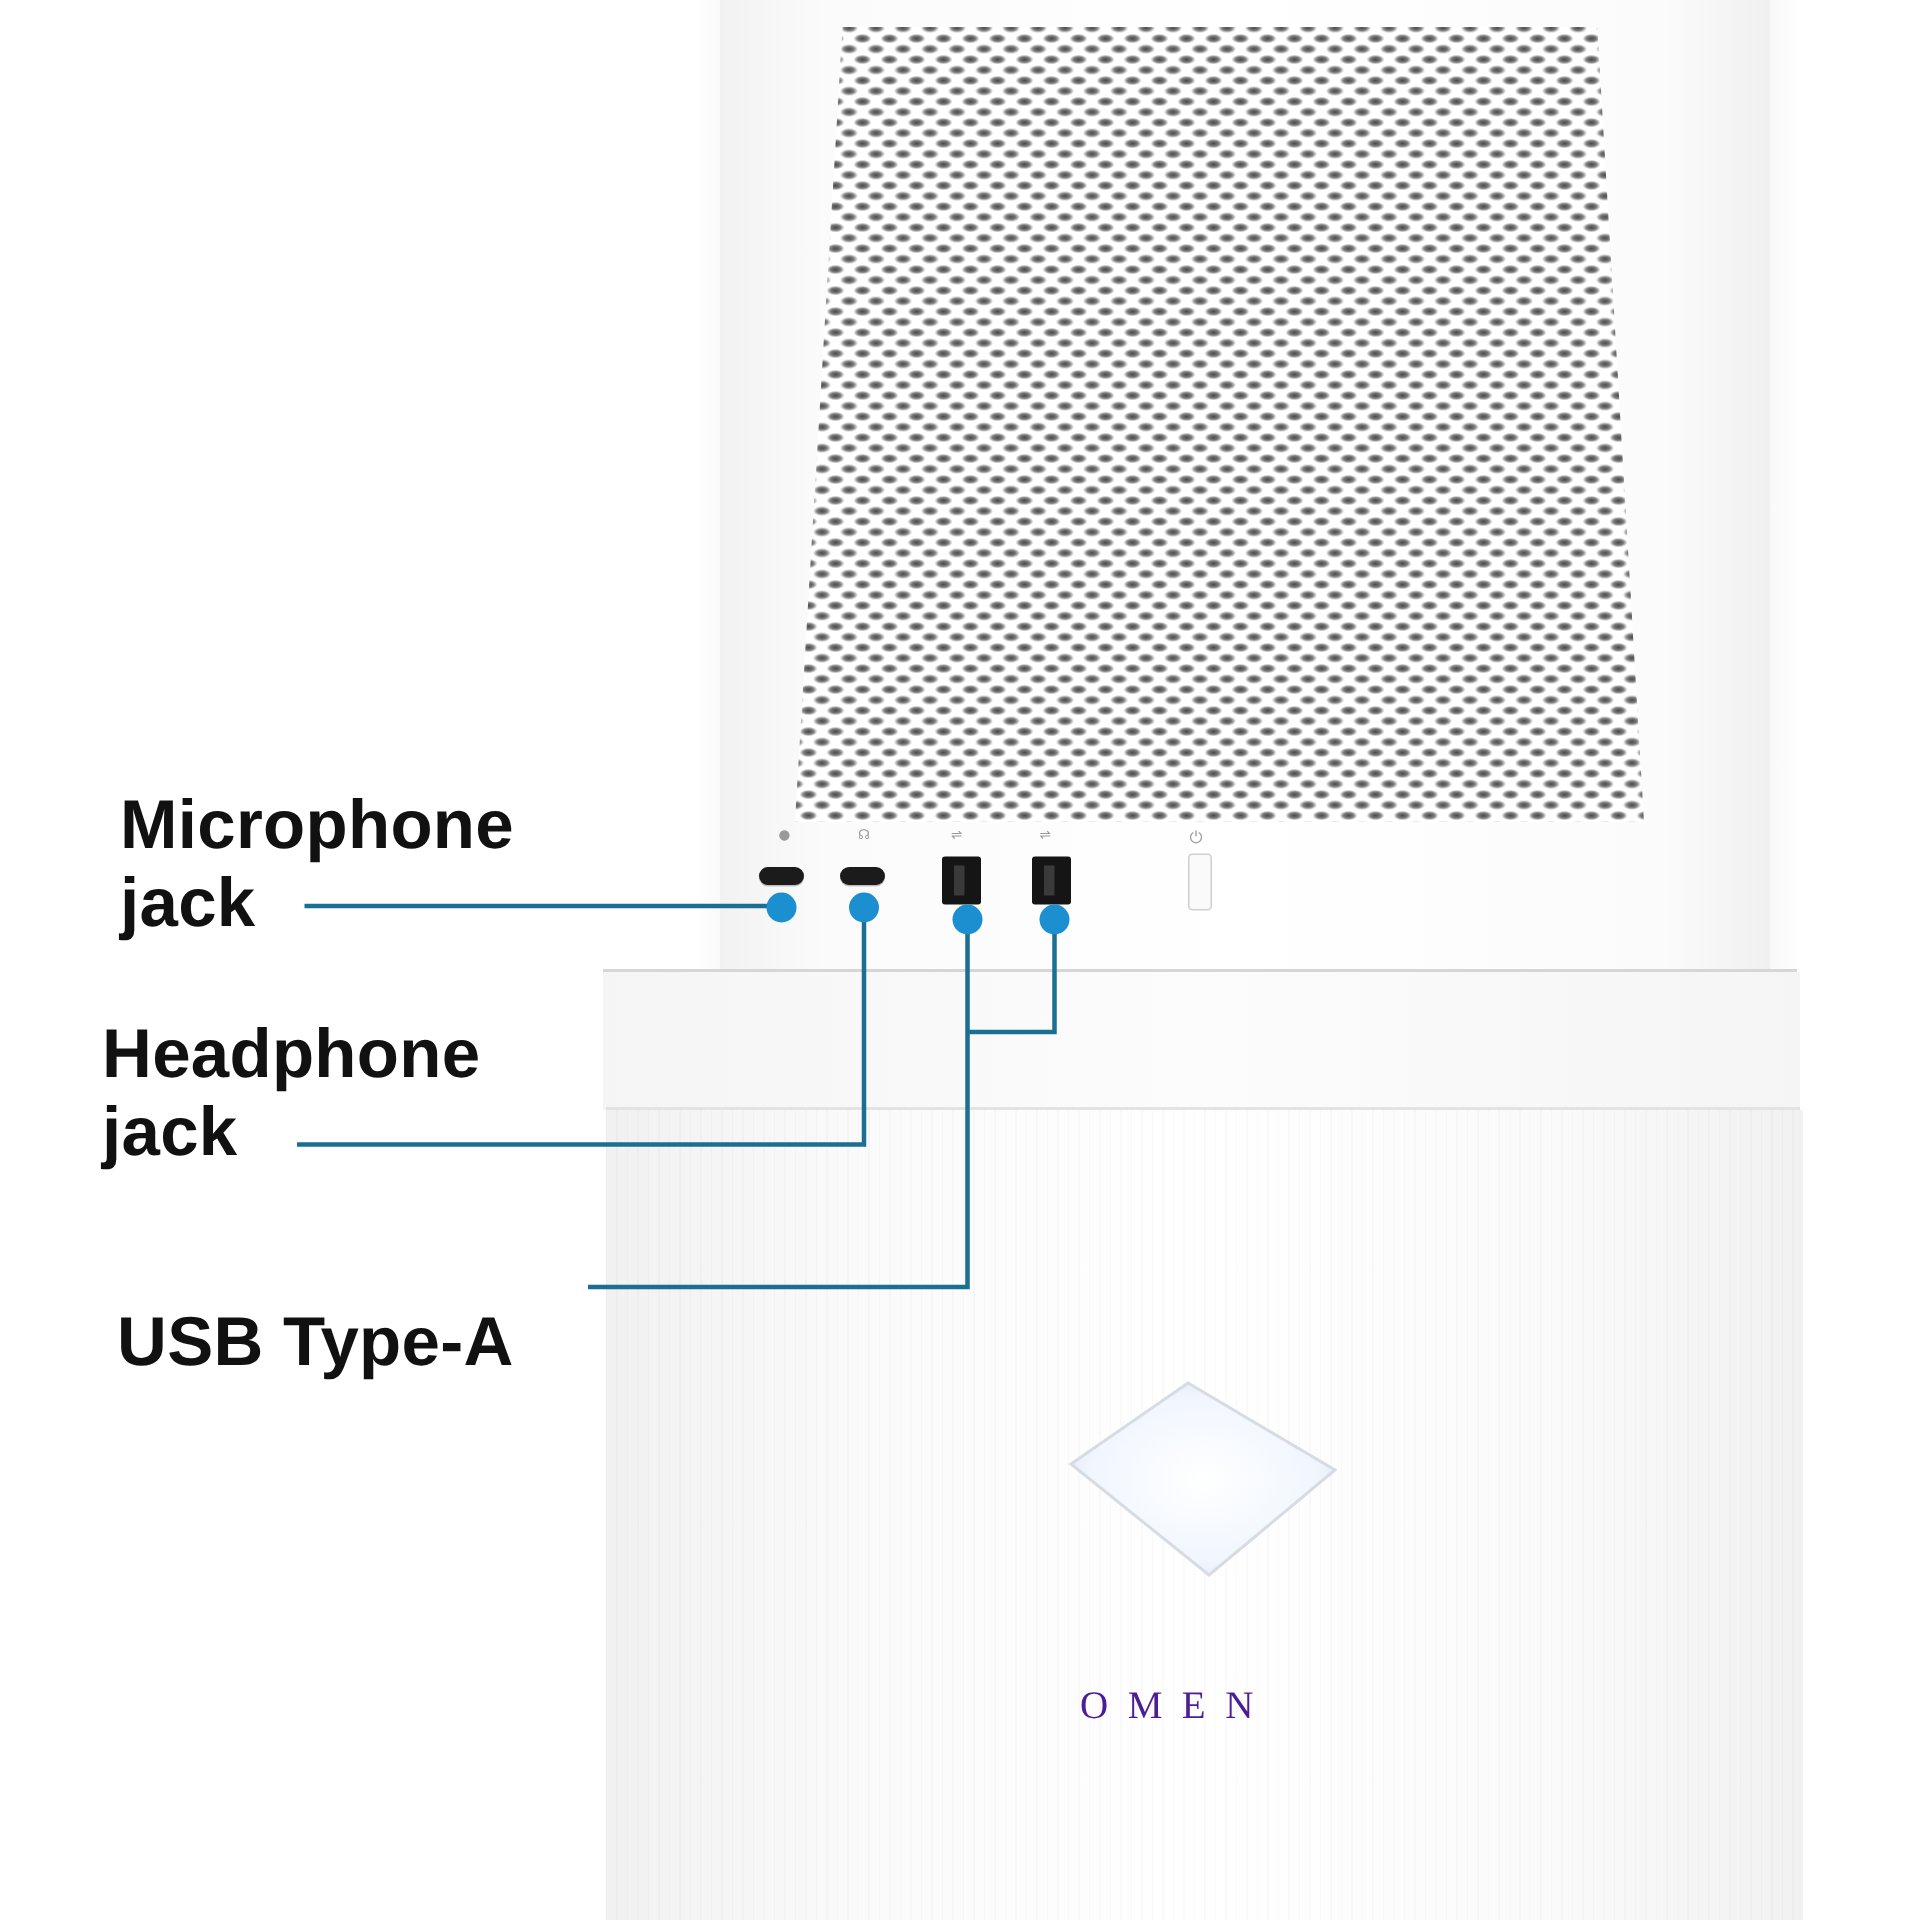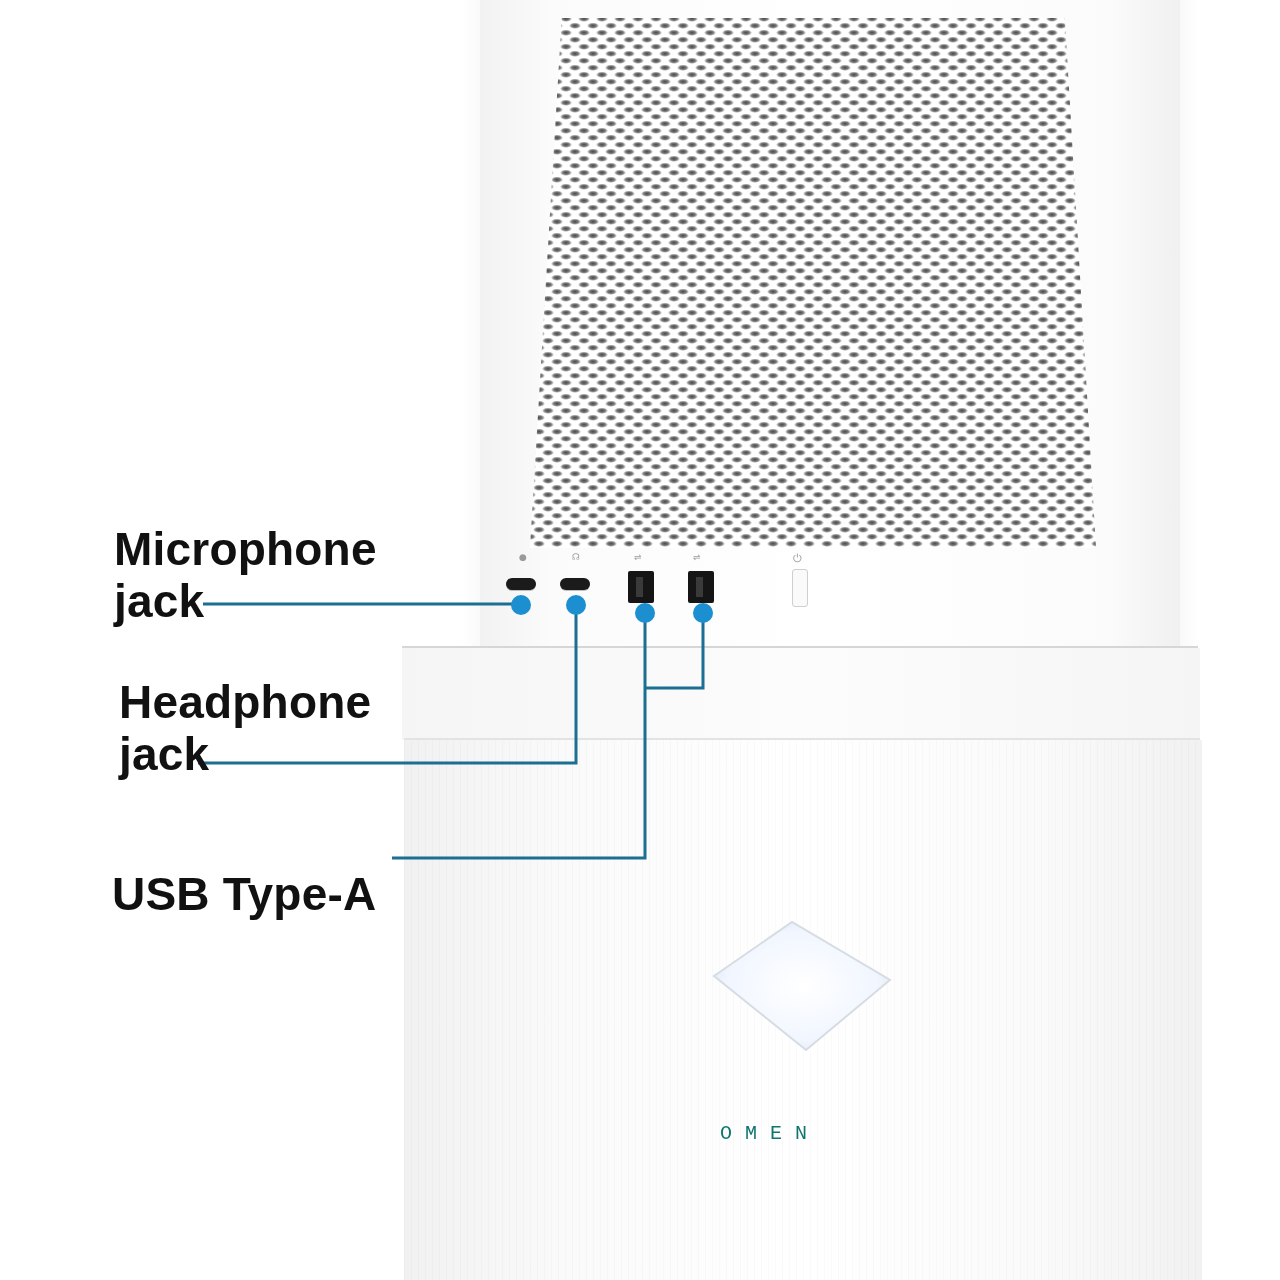--- a/index.html
+++ b/index.html
@@ -84,32 +84,32 @@
   
   .callout-svg { position: absolute; left: 0; top: 0; }
 
   
   .label {
     position: absolute; color: #111111; font-weight: bold;
     font-size: 46px; line-height: 52px; letter-spacing: 0.2px;
     font-family: "Liberation Sans", sans-serif;
   }
   #label-mic { left: 80px; top: 523px; }
-  #label-hp { left: 85px; top: 676px; }
+  #label-hp { left: 68px; top: 676px; }
   #label-usb { left: 78px; top: 868px; }
-  .label span { display: block; margin-left: 34px; }
+  .label span { display: block; }
 
   
   .diamond {
     position: absolute; left: 710px; top: 920px; width: 182px; height: 134px;
   }
   .omen-text {
     position: absolute; left: 720px; top: 1122px; width: 164px;
-    font-size: 20px; letter-spacing: 13px; color: #0f766e;
-    font-family: Liberation Mono, monospace; font-weight: normal;
+    font-size: 26px; letter-spacing: 13px; color: #4c1d95;
+    font-family: Liberation Serif, serif; font-weight: normal;
   }
 </style>
 </head>
 <body>
 
 <div class="canvas">
 
   <div class="case-top-edge-left"></div>
   <div class="case-top-edge-right"></div>
   <div class="case-top"></div>

